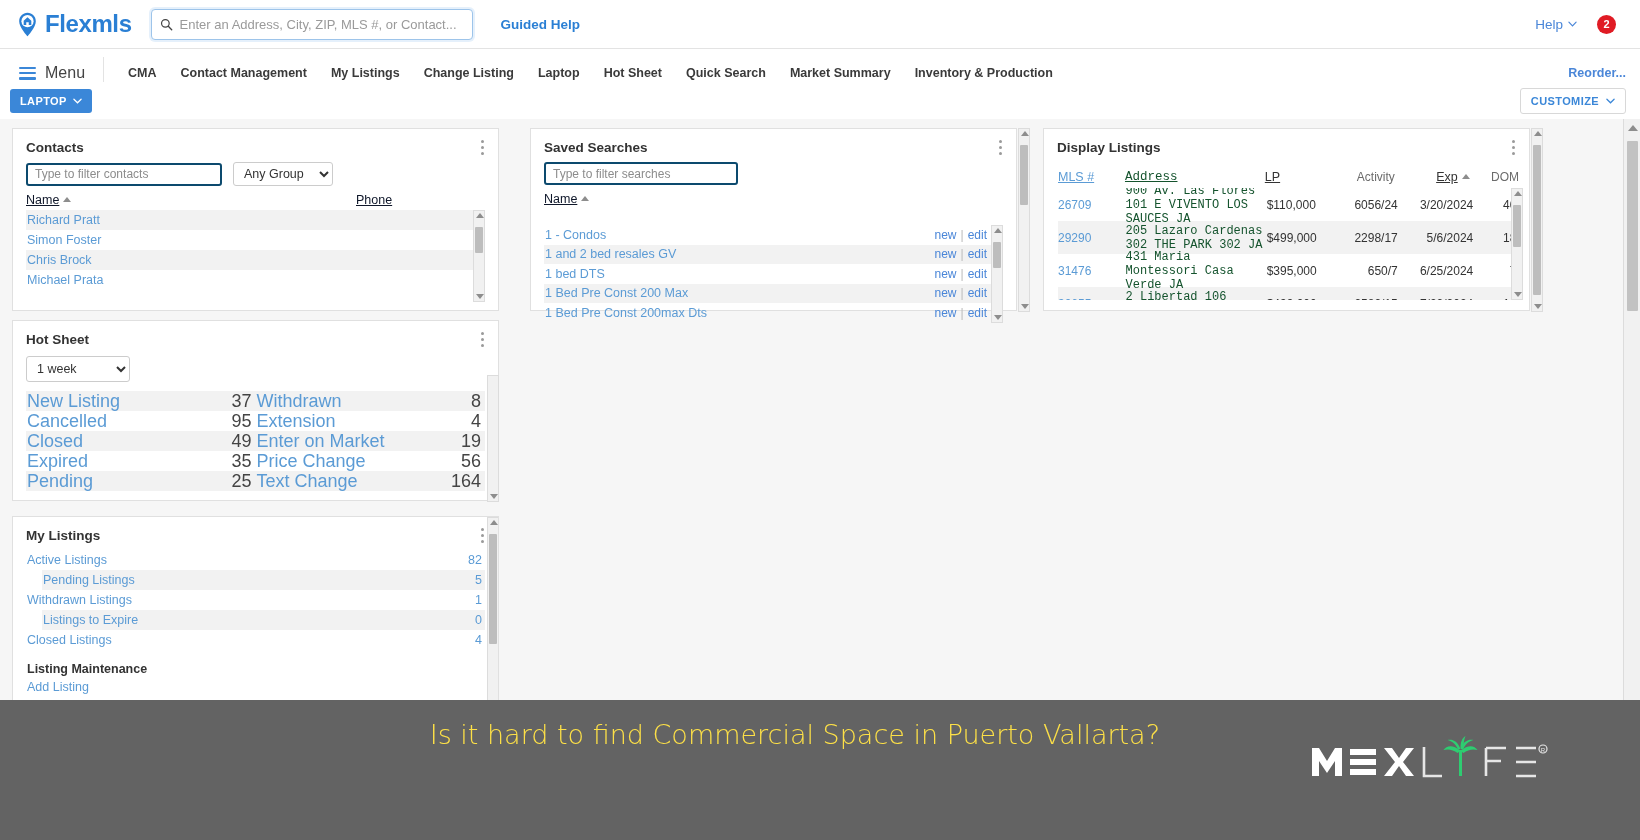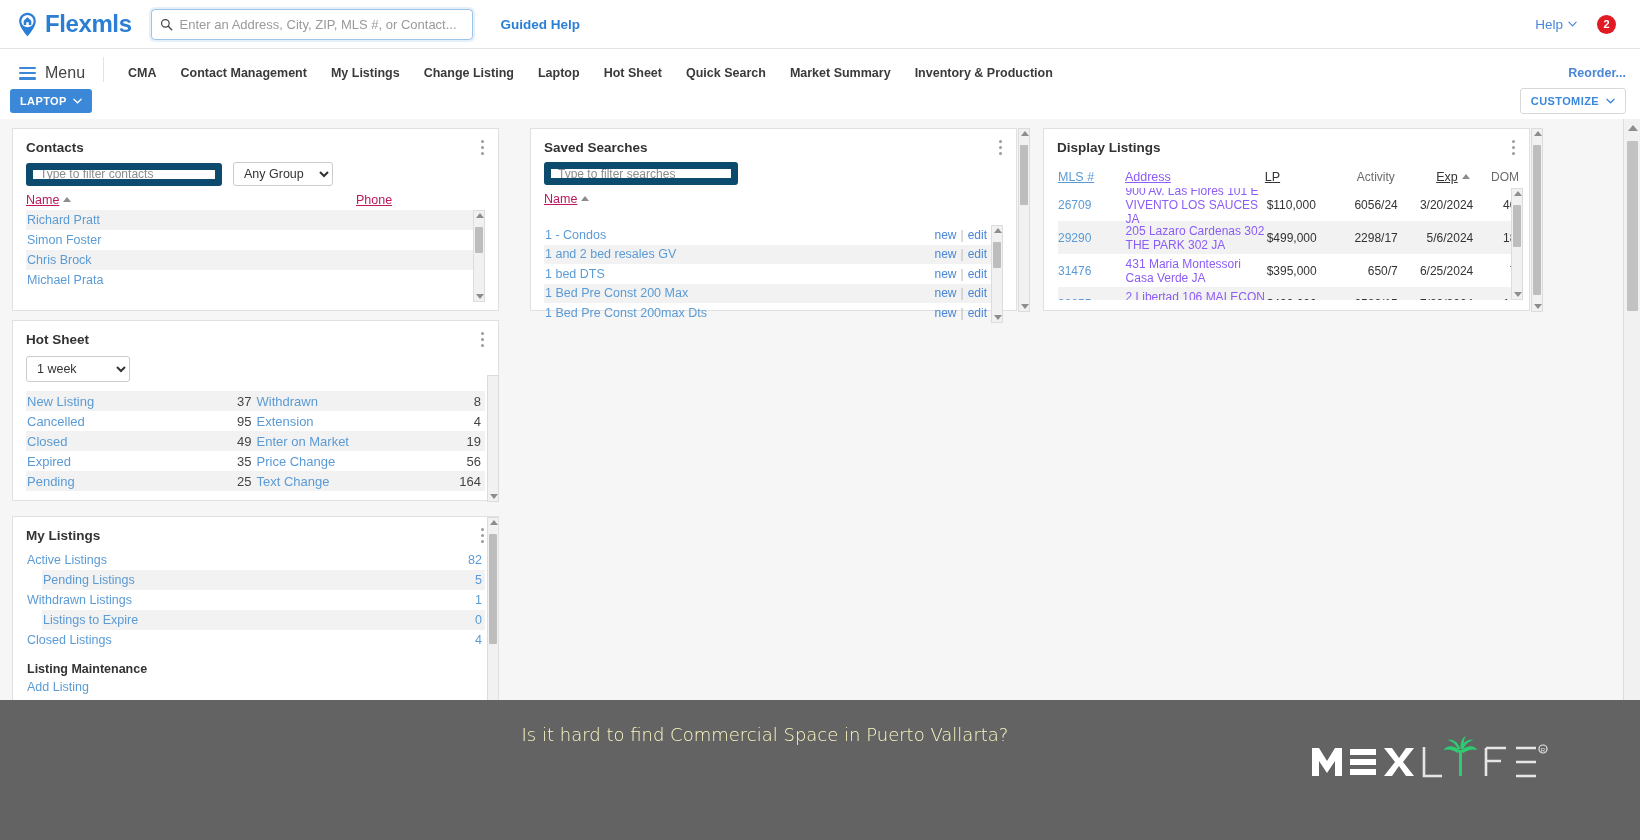--- a/index.html
+++ b/index.html
@@ -80,30 +80,30 @@
 
   
   .board { position: absolute; left: 0; top: 119px; width: 1640px; height: 721px; background: #f6f6f6; }
 
   .panel { position: absolute; background: #fff; border: 1px solid #e0e0e0; }
   .panel-title { font-size: 13.5px; color: #333; font-weight: bold; padding: 11px 12px 7px 13px; }
   .kebab { position: absolute; right: 9px; top: 11px; width: 14px; height: 16px; cursor: pointer; }
   .kebab i { display: block; width: 3px; height: 3px; background: #9a9a9a; border-radius: 50%; margin: 0 auto 3px; }
 
   .filter-input {
-    border: 7px solid #0c4a6e; border-radius: 3px; height: 23px; font-size: 12px;
+    border: 2px solid #0c4a6e; border-radius: 3px; height: 23px; font-size: 12px;
     padding: 0 7px; outline: none; color: #555; font-family: "Liberation Sans", sans-serif; background: #fff;
   }
   .filter-input::placeholder { color: #8c8c8c; }
   .sel {
     border: 1px solid #cccccc; border-radius: 3px; height: 24px; font-size: 12.5px;
     padding: 0 6px; color: #333; background: #fff; font-family: "Liberation Sans", sans-serif; outline: none;
   }
 
-  .col-head { font-size: 12.5px; color: #be185d; text-decoration: underline; cursor: pointer; }
+  .col-head { font-size: 12.5px; color: #0f172a; text-decoration: underline; cursor: pointer; }
   .sort-asc { display: inline-block; width: 0; height: 0; border-left: 4px solid transparent;
               border-right: 4px solid transparent; border-bottom: 5px solid #8d8d8d; margin-left: 4px;
               vertical-align: 2px; }
   .row { display: flex; align-items: center; font-size: 12.5px; height: 20px; }
   .row.alt { background: #f2f2f2; }
   .lnk { color: #5b9bd5; cursor: pointer; }
 
   
   .vscroll { position: absolute; width: 12px; background: #f1f1f1; border: 1px solid #dcdcdc; }
   .vscroll .thumb { position: absolute; left: 1px; width: 8px; background: #bdbdbd; border-radius: 1px; }
@@ -117,21 +117,21 @@
   #contacts .filters { display: flex; gap: 11px; padding: 0 13px; align-items: center; }
   #contacts .headrow { display: flex; padding: 7px 13px 3px; }
   #contacts .c-name { width: 330px; }
   #contacts .clist { margin: 0 13px 0 13px; position: relative; height: 92px; overflow: hidden; }
   #contacts .row { padding-left: 1px; }
 
   
   #hotsheet { left: 12px; top: 201px; width: 487px; height: 181px; }
   #hs-grid { display: flex; gap: 0; padding: 9px 13px 0 13px; }
   #hs-grid .hcol { width: 231px; }
-  #hs-grid .hrow { display: flex; justify-content: space-between; font-size: 13px; height: 20px;
+  #hs-grid .hrow { display: flex; justify-content: space-between; font-size: 18px; height: 20px;
                    align-items: center; padding: 0 4px 0 1px; }
   #hs-grid .hrow.alt { background: #f2f2f2; }
   #hs-grid .hv { color: #444; }
 
   
   #mylistings { left: 12px; top: 397px; width: 487px; height: 300px; overflow: hidden; }
   #ml-rows { padding: 0 13px; }
   #ml-rows .mrow { display: flex; justify-content: space-between; font-size: 12.5px; height: 20px;
                    align-items: center; padding: 0 3px 0 1px; }
   #ml-rows .mrow.alt { background: #f2f2f2; margin-left: 16px; }
@@ -150,40 +150,40 @@
   #saved .acts span { cursor: pointer; }
   #saved .pipe { color: #bbb; margin: 0 4px; }
 
   
   #display { left: 1043px; top: 9px; width: 487px; height: 183px; }
   #display .headrow { display: flex; padding: 8px 10px 4px 14px; font-size: 12px; }
   #display .dlist { margin: 0 6px 0 14px; position: relative; height: 112px; overflow: hidden; }
   #display .drow { display: flex; align-items: center; font-size: 12px; height: 33px; }
   #display .drow.alt { background: #f2f2f2; }
   .d-mls { width: 68px; color: #5b9bd5; cursor: pointer; }
-  .d-addr { width: 142px; color: #8b5cf6; line-height: 14px; cursor: pointer; }
+  .d-addr { width: 142px; color: #14532d; line-height: 14px; cursor: pointer; font-family: Liberation Mono, monospace; }
   .d-lp { width: 72px; color: #333; }
   .d-act { width: 60px; color: #333; text-align: right; }
   .d-exp { width: 80px; color: #333; text-align: right; padding-right: 4px; }
   .d-dom { width: 46px; color: #333; text-align: right; }
 
   
   .page-scroll { position: absolute; right: 0; top: 119px; width: 17px; height: 721px;
                  background: #f1f1f1; border-left: 1px solid #dcdcdc; }
   .page-scroll .thumb { position: absolute; left: 3px; top: 22px; width: 11px; height: 170px;
                         background: #c2c2c2; border-radius: 1px; }
   .page-scroll .ar { position: absolute; left: 4px; width: 0; height: 0;
                      border-left: 5px solid transparent; border-right: 5px solid transparent; }
   .page-scroll .ar.up { top: 6px; border-bottom: 6px solid #8d8d8d; }
   .page-scroll .ar.dn { bottom: 6px; border-top: 6px solid #8d8d8d; }
 
   
   .overlay { position: absolute; left: 0; top: 700px; width: 1640px; height: 140px; background: #636363; }
-  .ov-q { position: absolute; left: 370px; top: 17px; width: 790px; text-align: center;
-          color: #fef9c3; font-size: 18px; line-height: 36px; font-weight: 300;
+  .ov-q { position: absolute; left: 370px; top: 17px; width: 790px; text-align: right;
+          color: #fde047; font-size: 27px; line-height: 36px; font-weight: 300;
           font-family: "DejaVu Sans", sans-serif; }
   .ov-logo { position: absolute; right: 90px; top: 42px; display: flex; align-items: flex-end; height: 40px; }
 </style>
 </head>
 <body>
 
 <div id="root">
 
   <div class="topbar">
     <div class="logo-wrap">

